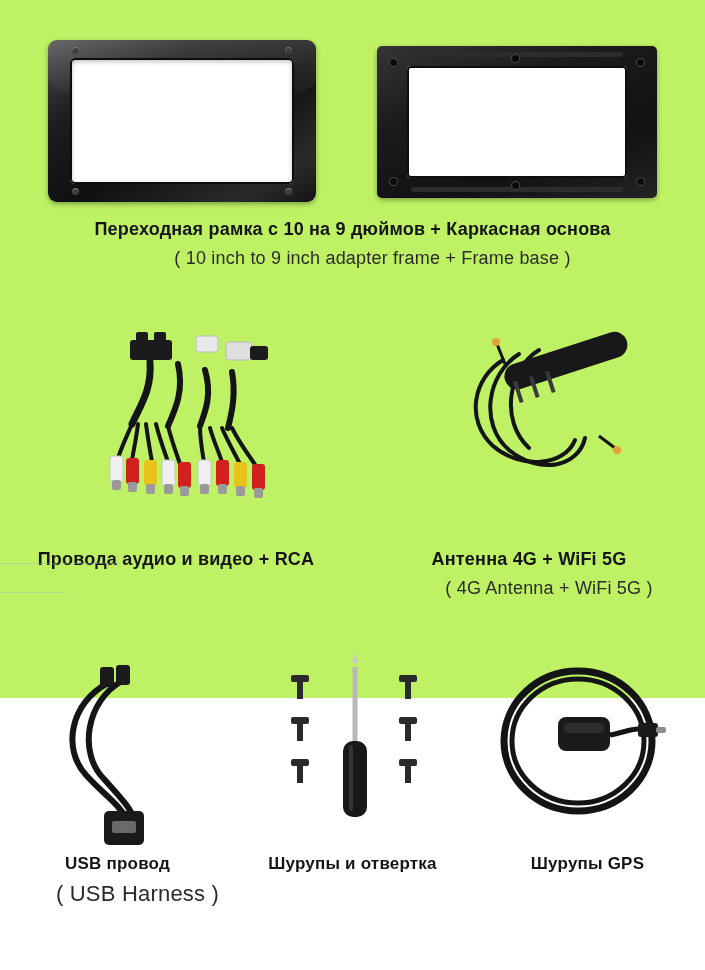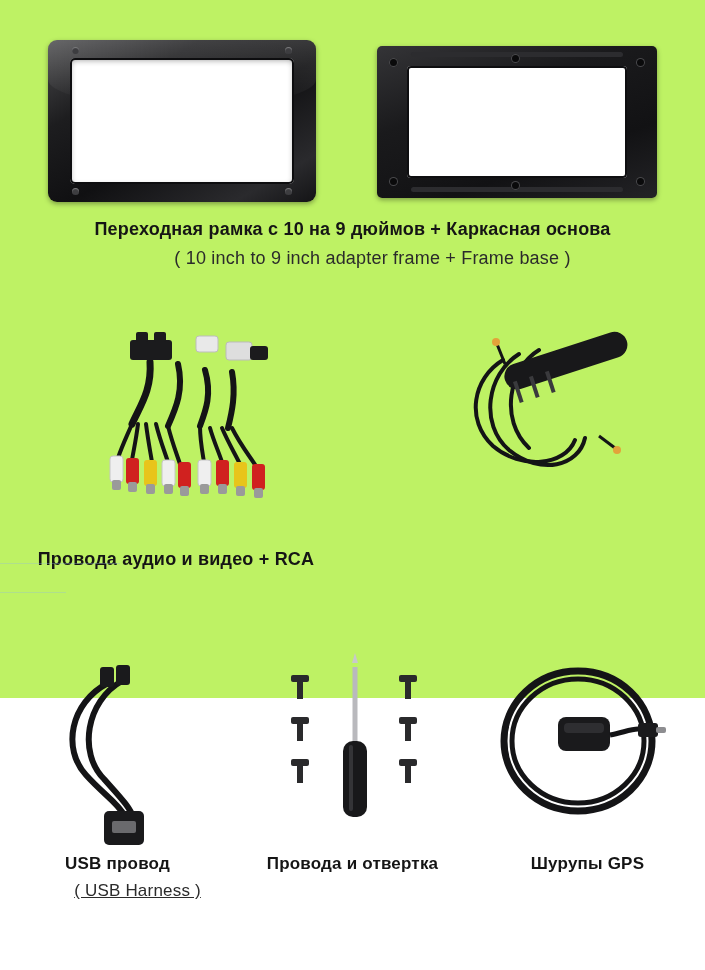--- a/index.html
+++ b/index.html
@@ -216,21 +216,21 @@
     width: 100%;
     height: 200px;
   }
   .cap-block3 {
     position: absolute;
     left: 0;
     top: 208px;
     width: 100%;
   }
   .cap-block3 .caption-ru { font-size: 17px; }
-  .cap-block3 .caption-en { font-size: 17px; text-decoration: underline; }
+  .cap-block3 .caption-en { font-size: 22px; }
 
   
   .hairline {
     position: absolute;
     height: 1px;
     background: rgba(150,190,215,0.35);
   }
   .hairline.h-a { left: 0; top: 563px; width: 120px; }
   .hairline.h-b { left: 0; top: 592px; width: 66px; }
 
@@ -378,20 +378,24 @@
             <rect x="176" y="57" width="4" height="22" transform="rotate(-18 176 57)" fill="#3a3a3d"></rect>
             <rect x="192" y="52" width="4" height="22" transform="rotate(-18 192 52)" fill="#3a3a3d"></rect>
           </g>
 
           <g>
             <line x1="246" y1="116" x2="262" y2="128" stroke="#141416" stroke-width="3"></line>
             <circle cx="264" cy="130" r="4" fill="#e3a33a"></circle>
           </g>
         </svg>
       </div>
+      <div class="cap-block">
+        <div class="caption-ru">Антенна 4G + WiFi 5G</div>
+        <div class="caption-en">( 4G Antenna + WiFi 5G )</div>
+      </div>
     </div>
 
   </div>
 
   <div class="hairline h-a"></div>
   <div class="hairline h-b"></div>
 
   <div class="section-three">
 
     <div class="cell3 c1">
@@ -449,21 +453,21 @@
             <rect x="170" y="78" width="6" height="18" fill="#2a2a2c"></rect>
             <rect x="164" y="72" width="18" height="7" rx="2" fill="#2a2a2c"></rect>
           </g>
           <g>
             <rect x="170" y="120" width="6" height="18" fill="#2a2a2c"></rect>
             <rect x="164" y="114" width="18" height="7" rx="2" fill="#2a2a2c"></rect>
           </g>
         </svg>
       </div>
       <div class="cap-block3">
-        <div class="caption-ru">Провода и отвертка</div>
+        <div class="caption-ru">Шурупы и отвертка</div>
       </div>
     </div>
 
     <div class="cell3 c3">
       <div class="art3">
         <svg width="235" height="200" viewBox="0 0 235 200">
 
           <ellipse cx="108" cy="96" rx="74" ry="70" fill="none" stroke="#141416" stroke-width="7"></ellipse>
           <ellipse cx="108" cy="96" rx="66" ry="62" fill="none" stroke="#141416" stroke-width="5"></ellipse>
 

